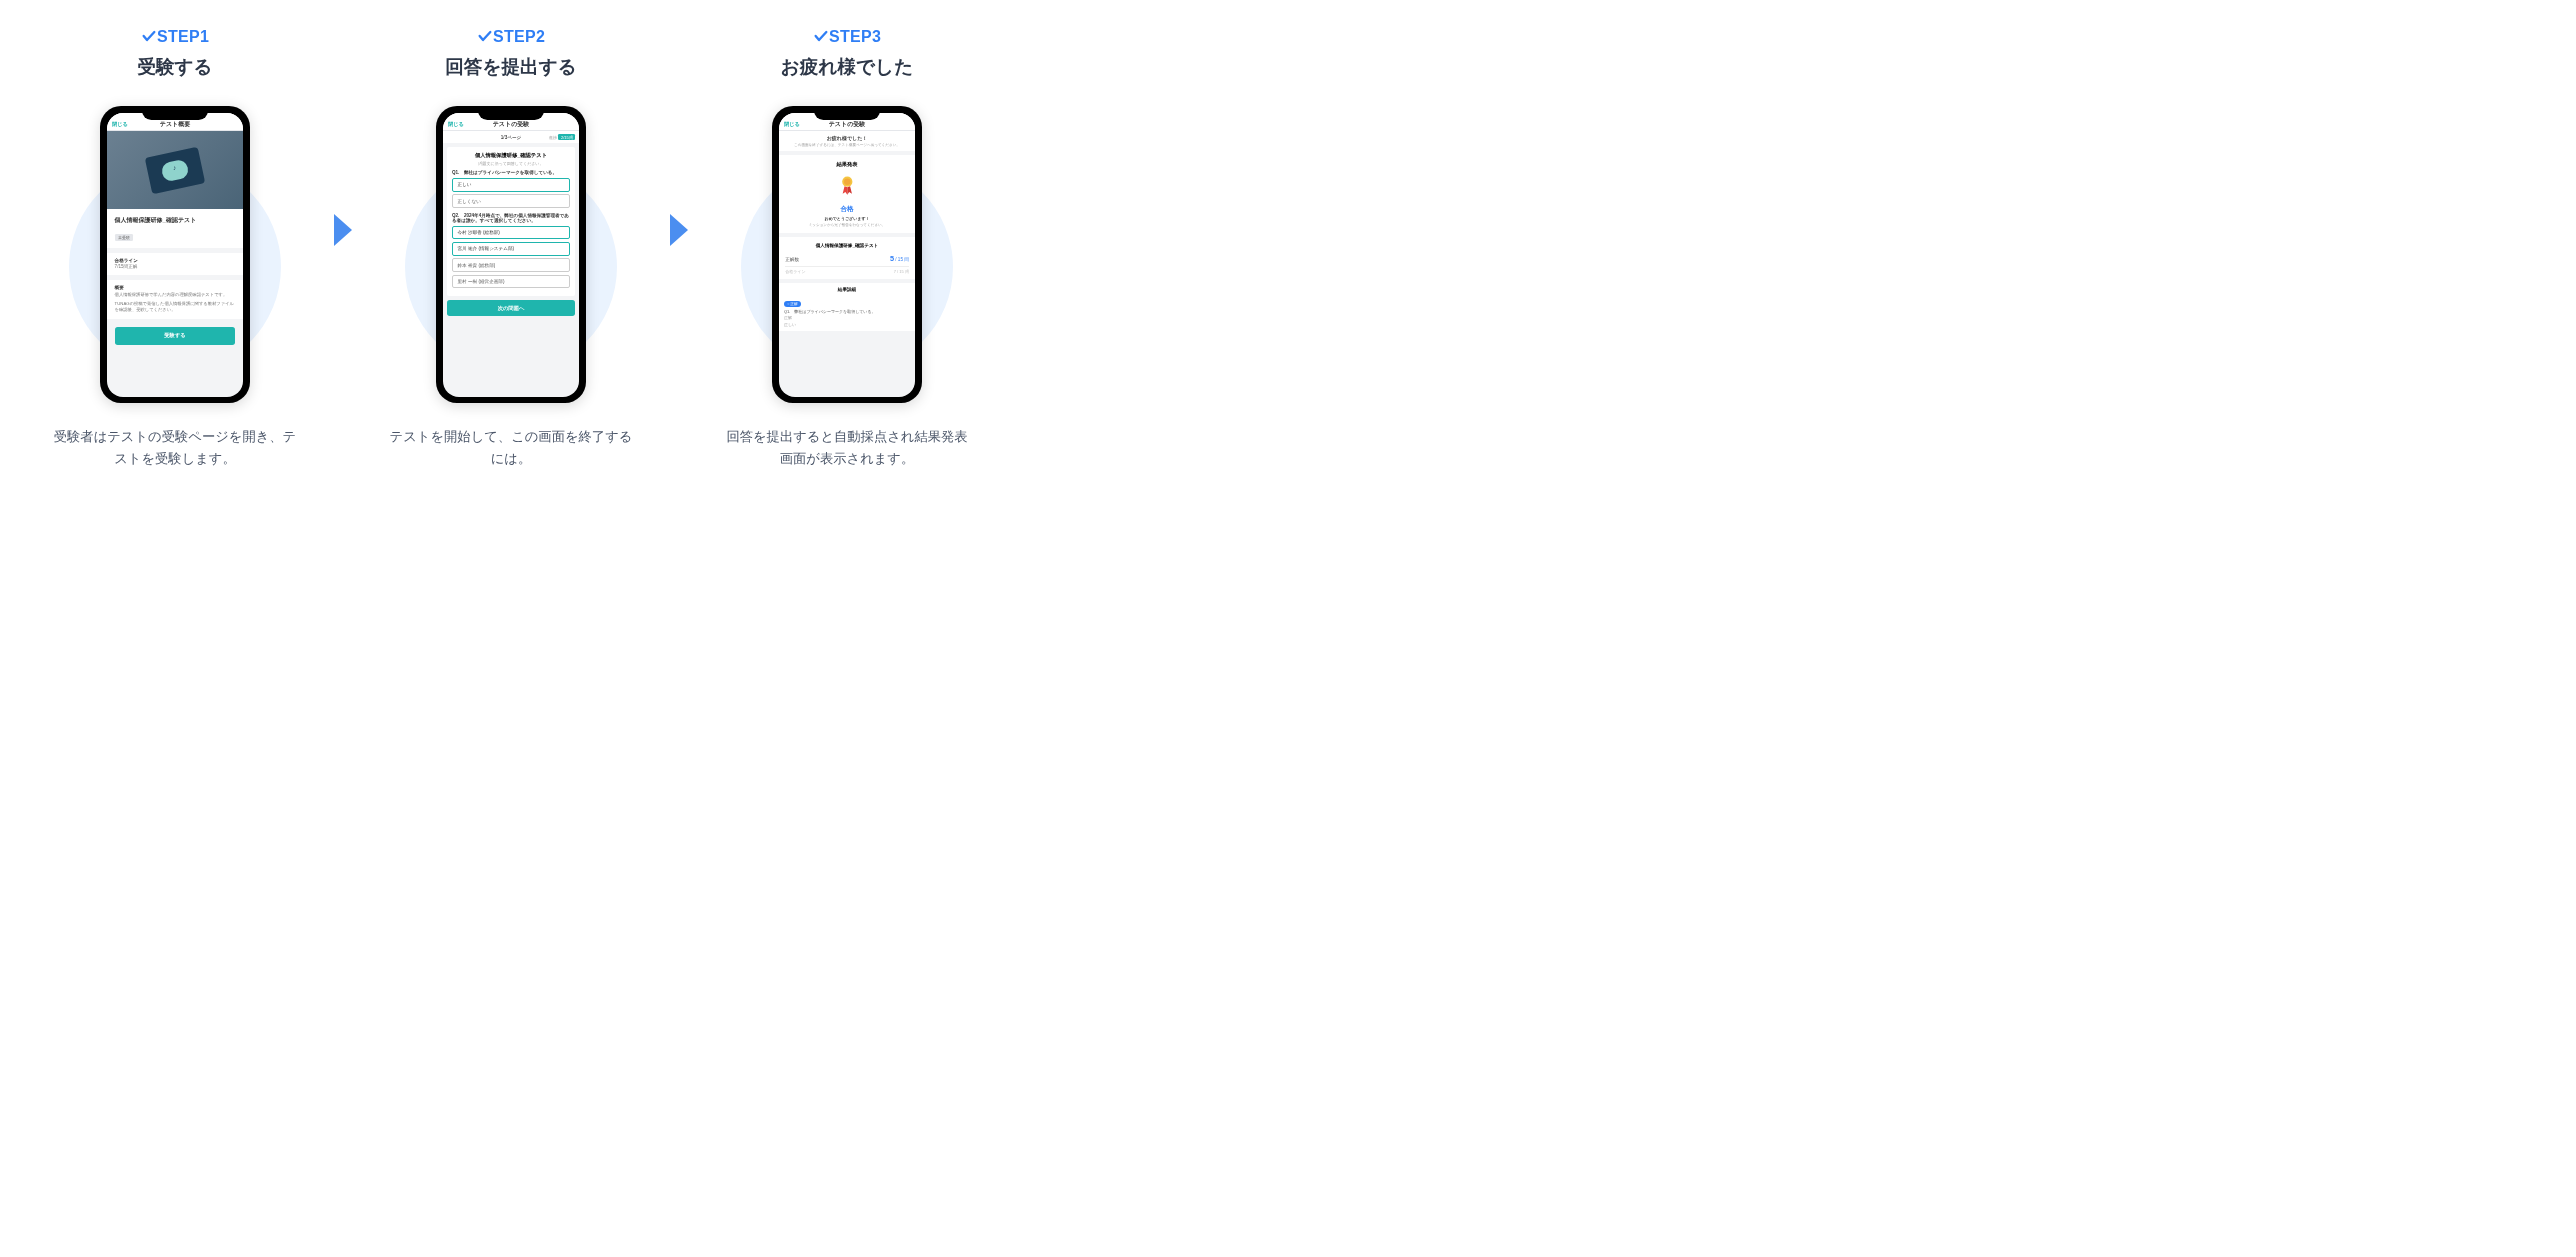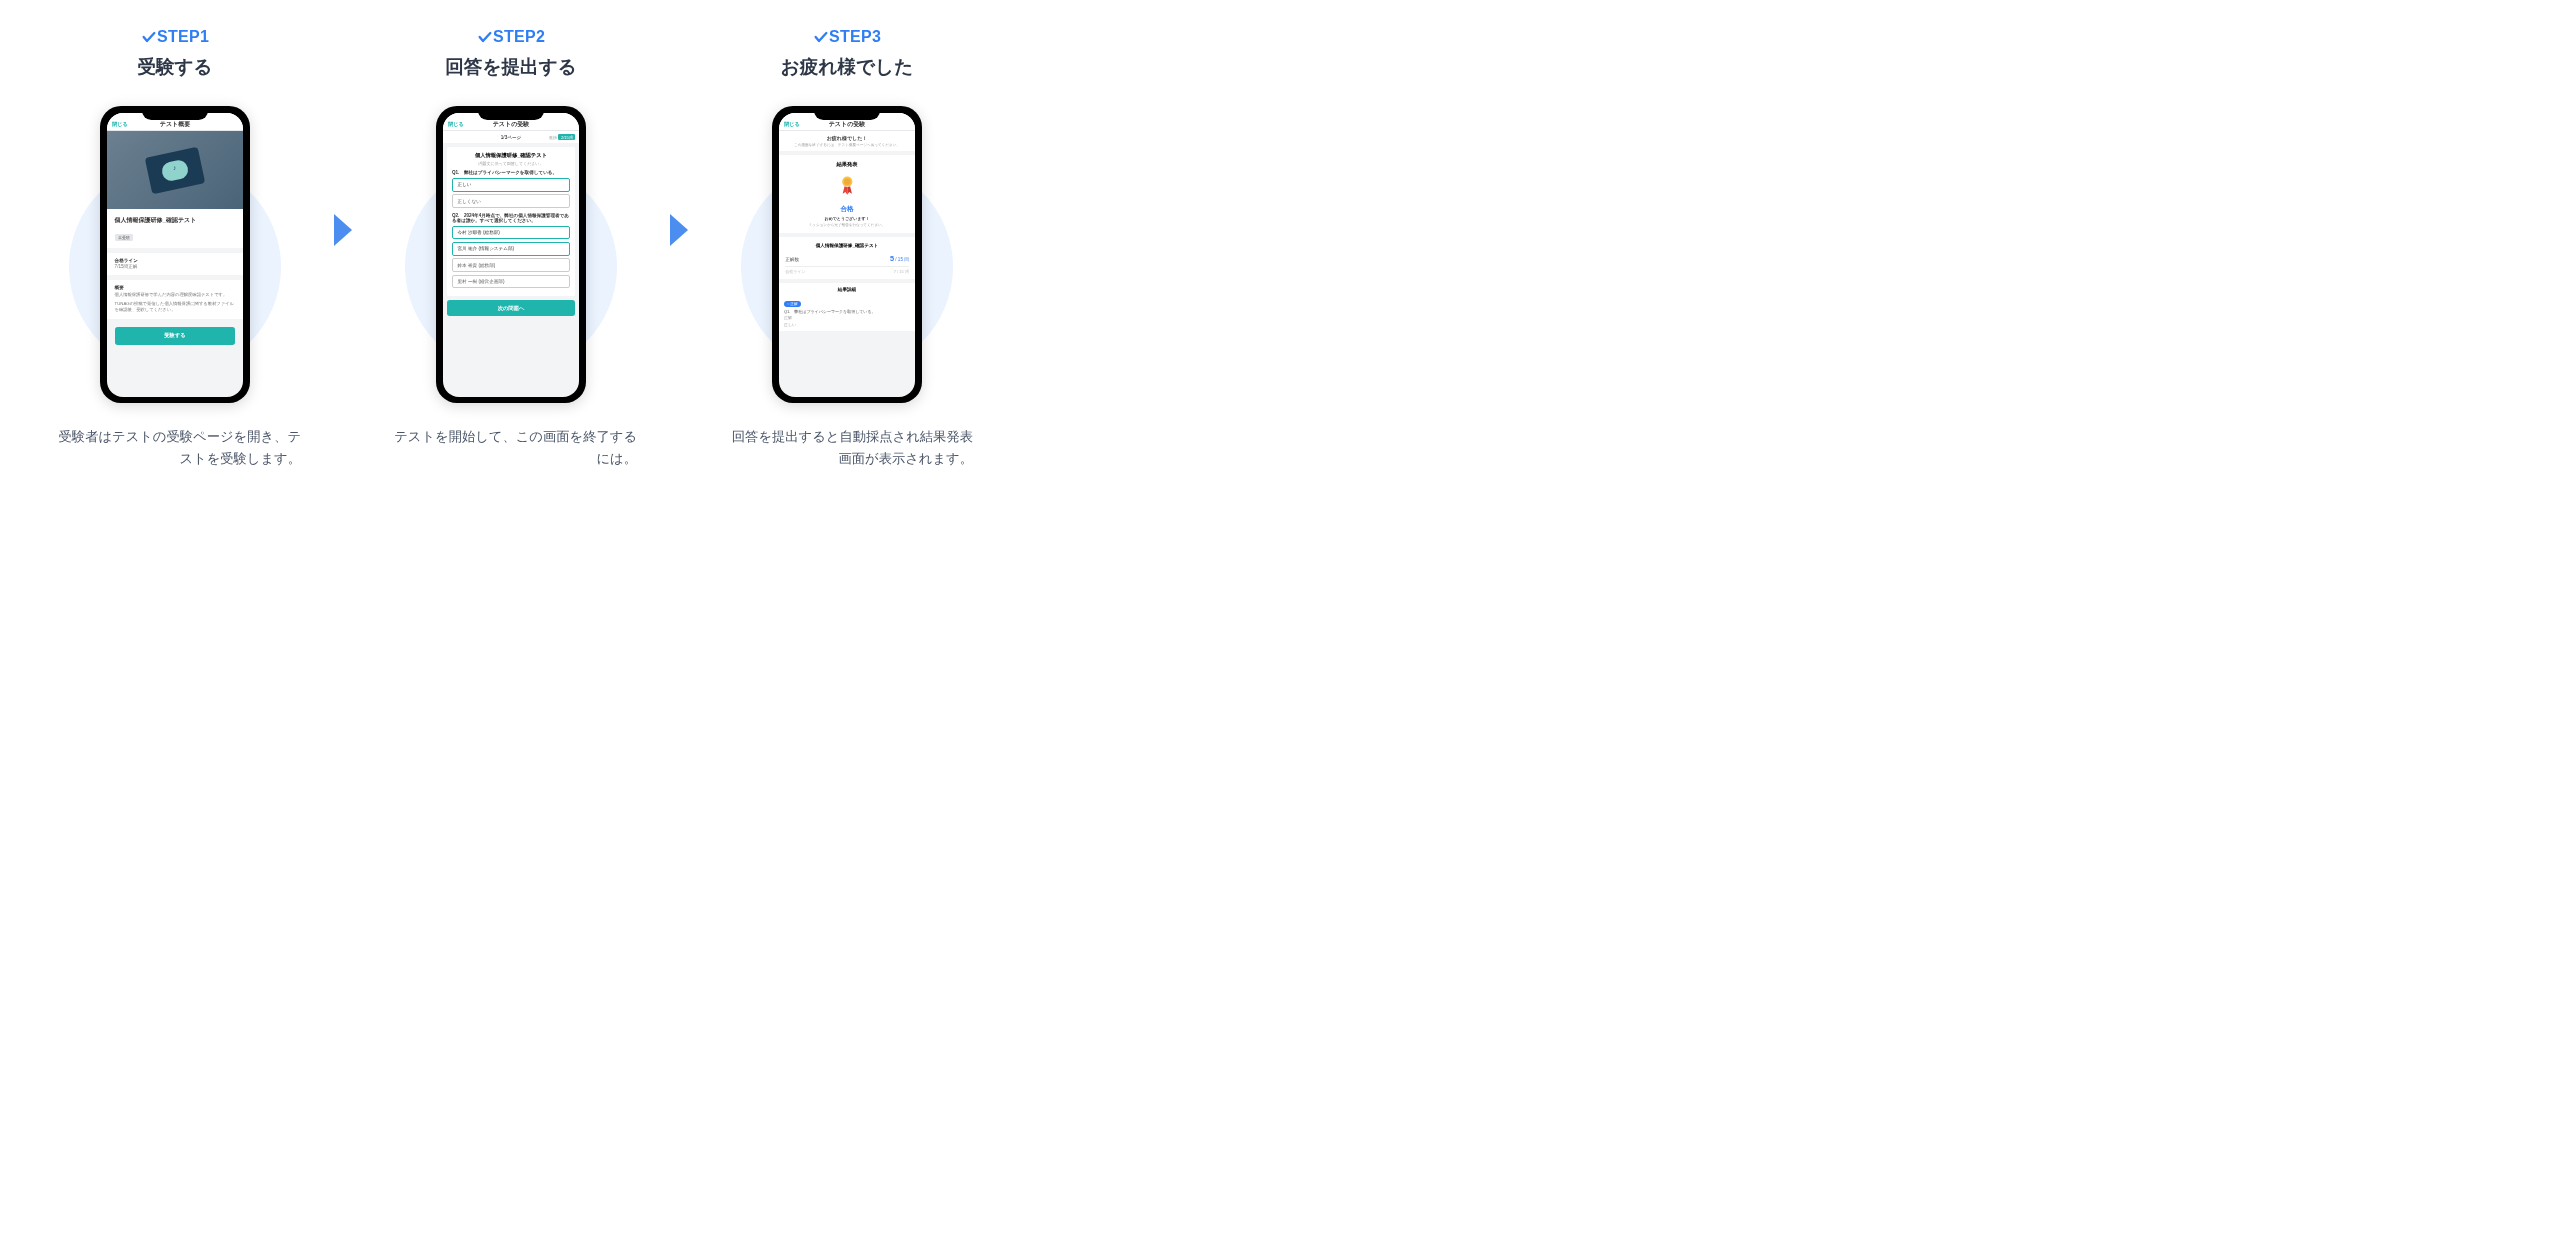--- a/index.html
+++ b/index.html
@@ -19,21 +19,20 @@
     height: 100%;
   }
   .step-col {
     display: flex;
     flex-direction: column;
     align-items: center;
     width: 252px;
   }
   .step-label {
     display: flex;
-    align-items: center;
     gap: 0;
     margin-bottom: 8px;
   }
   .check-icon {
     width: 16px;
     height: 16px;
     color: #2f7ef5;
   }
   .step-text {
     color: #2f7ef5;
@@ -395,21 +394,21 @@
     font-size: 4px;
     color: #999;
     margin-top: 1.3px;
   }
   .step-description {
     font-size: 13.3px;
     color: #4a5568;
     line-height: 1.7;
     margin-top: 15px;
     width: 100%;
-    text-align: right;
+    text-align: center;
   }
   .arrow {
     width: 0;
     height: 0;
     border-top: 16px solid transparent;
     border-bottom: 16px solid transparent;
     border-left: 18.6px solid #4b8ef0;
     margin-top: -40px;
   }
 </style>

